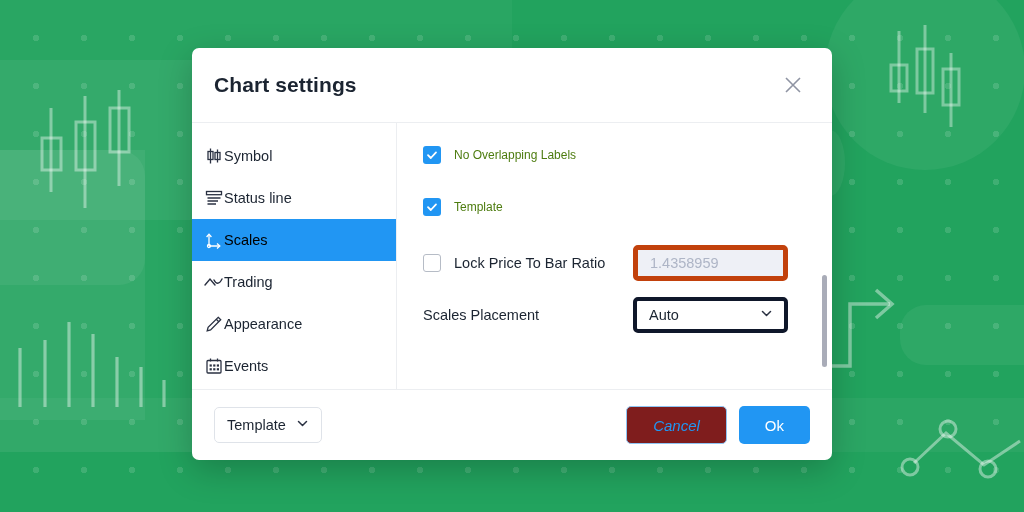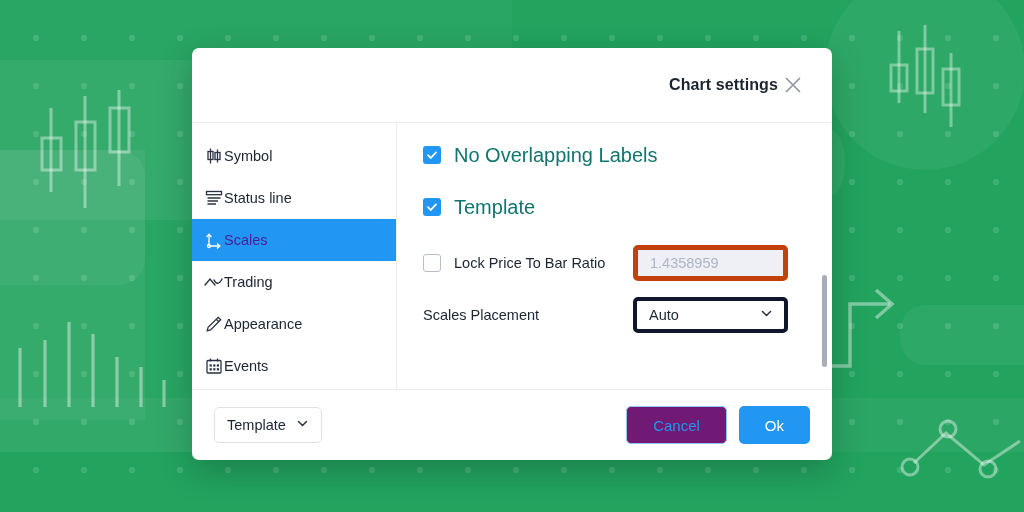--- a/index.html
+++ b/index.html
@@ -62,26 +62,25 @@
     flex-direction: column;
   }
   
   .dlg-header {
     height: 74px;
     display: flex; align-items: center;
     padding: 0 24px 0 22px;
     flex: 0 0 auto;
   }
   .dlg-title {
-    font-size: 16px;
+    font-size: 21px;
     font-weight: bold;
     color: #1b2431;
     letter-spacing: .1px;
     flex: 1 1 auto;
-    text-align: right;
   }
   .close-btn {
     width: 30px; height: 30px;
     display: flex; align-items: center; justify-content: center;
     cursor: pointer;
   }
   .close-btn svg { display: block; }
 
   
   .dlg-body {
@@ -100,21 +99,21 @@
   }
   .side-item {
     height: 42px;
     display: flex; align-items: center;
     padding-left: 12px;
     cursor: pointer;
     color: #1b2431;
     font-size: 14.5px;
   }
   .side-item .ic { width: 20px; height: 20px; display: flex; align-items: center; justify-content: center; flex: 0 0 20px; }
-  .side-item.active { background: #2196f3; color: #4c1d95; }
+  .side-item.active { background: #2196f3; color: #000000; }
   .side-item.active svg { stroke: #ffffff; }
 
   .panel {
     flex: 1 1 auto;
     padding: 18px 28px 10px 26px;
     position: relative;
     overflow: hidden;
   }
   .chk-row {
     display: flex; align-items: center;
@@ -125,21 +124,21 @@
   }
   .chk {
     width: 18px; height: 18px;
     border-radius: 3px;
     flex: 0 0 18px;
     display: flex; align-items: center; justify-content: center;
   }
   .chk.on { background: #2196f3; }
   .chk.off { background: #ffffff; border: 1.5px solid #b6bcc6; }
   .chk svg { display: block; }
-  .chk-label { font-size: 20px; color: #0f766e; }
+  .chk-label { font-size: 12px; color: #4d7c0f; }
 
   .field-row {
     display: flex; align-items: center;
     height: 36px;
     margin-bottom: 16px;
   }
   .field-row .lhs { display: flex; align-items: center; gap: 13px; flex: 0 0 auto; width: 210px; }
   .field-label { font-size: 14.5px; color: #1b2431; }
   .txt-input {
     width: 155px; height: 36px;
@@ -198,21 +197,21 @@
   }
   .spacer { flex: 1 1 auto; }
   .btn {
     height: 38px;
     border-radius: 5px;
     display: flex; align-items: center; justify-content: center;
     padding: 0 26px;
     font-size: 15px;
     cursor: pointer;
   }
-  .btn-cancel { border: 1px solid #8ec5f4; color: #2196f3; background: #701a75; min-width: 98px; }
+  .btn-cancel { border: 1px solid #8ec5f4; color: #2196f3; background: #7f1d1d; min-width: 98px; font-style: italic; }
   .btn-ok { background: #2196f3; color: #fff; min-width: 70px; }
 </style>
 </head>
 <body>
 
 <div id="stage">
 
   <div class="bg-layer">
     <div class="bg-strip bg-strip-2"></div>
     <div class="bg-block bg-blk-1"></div>

